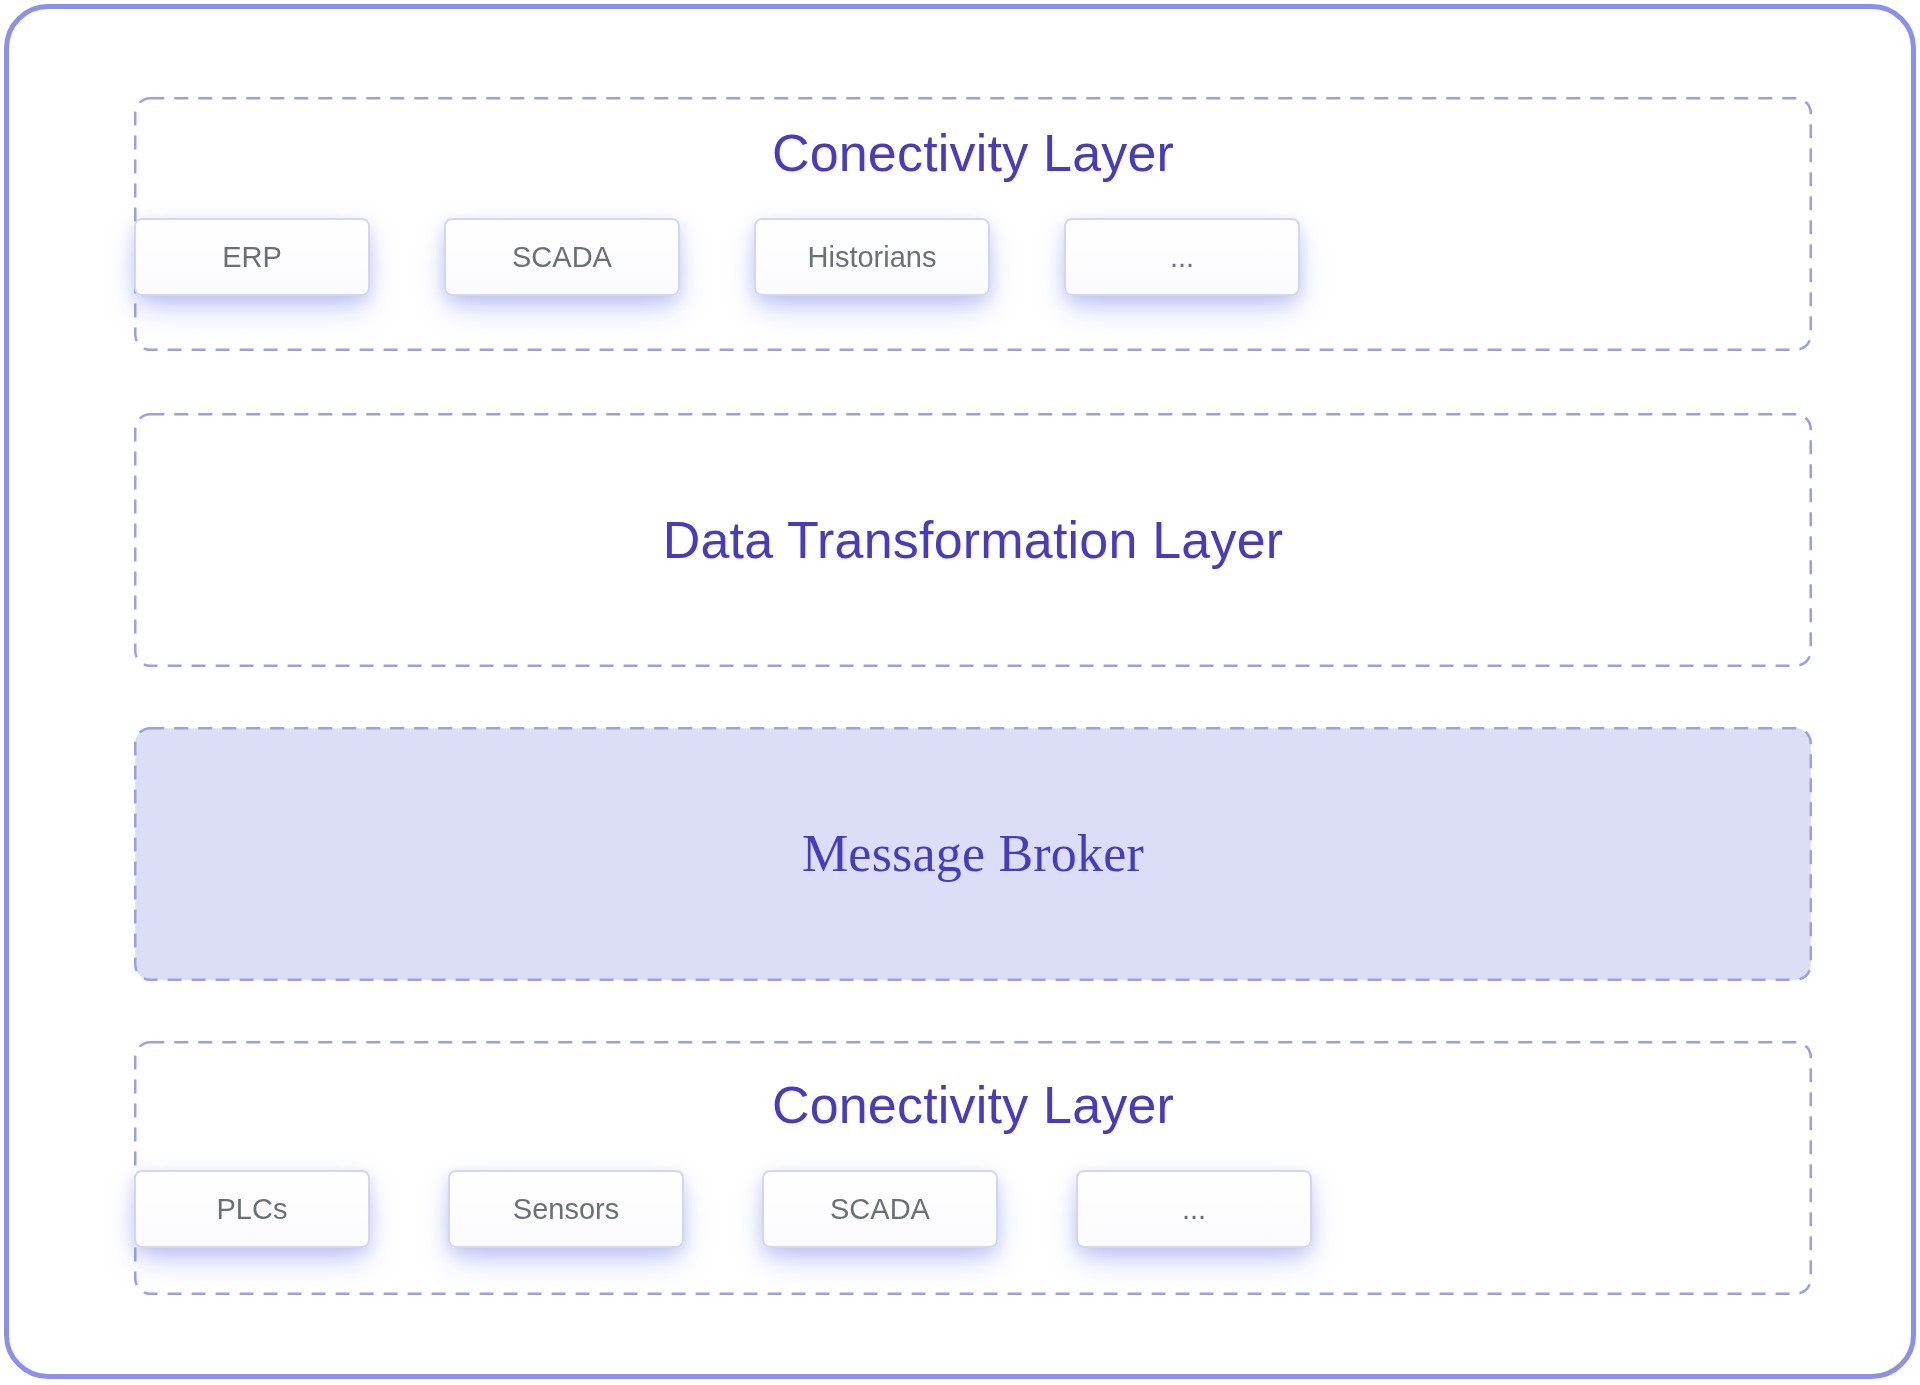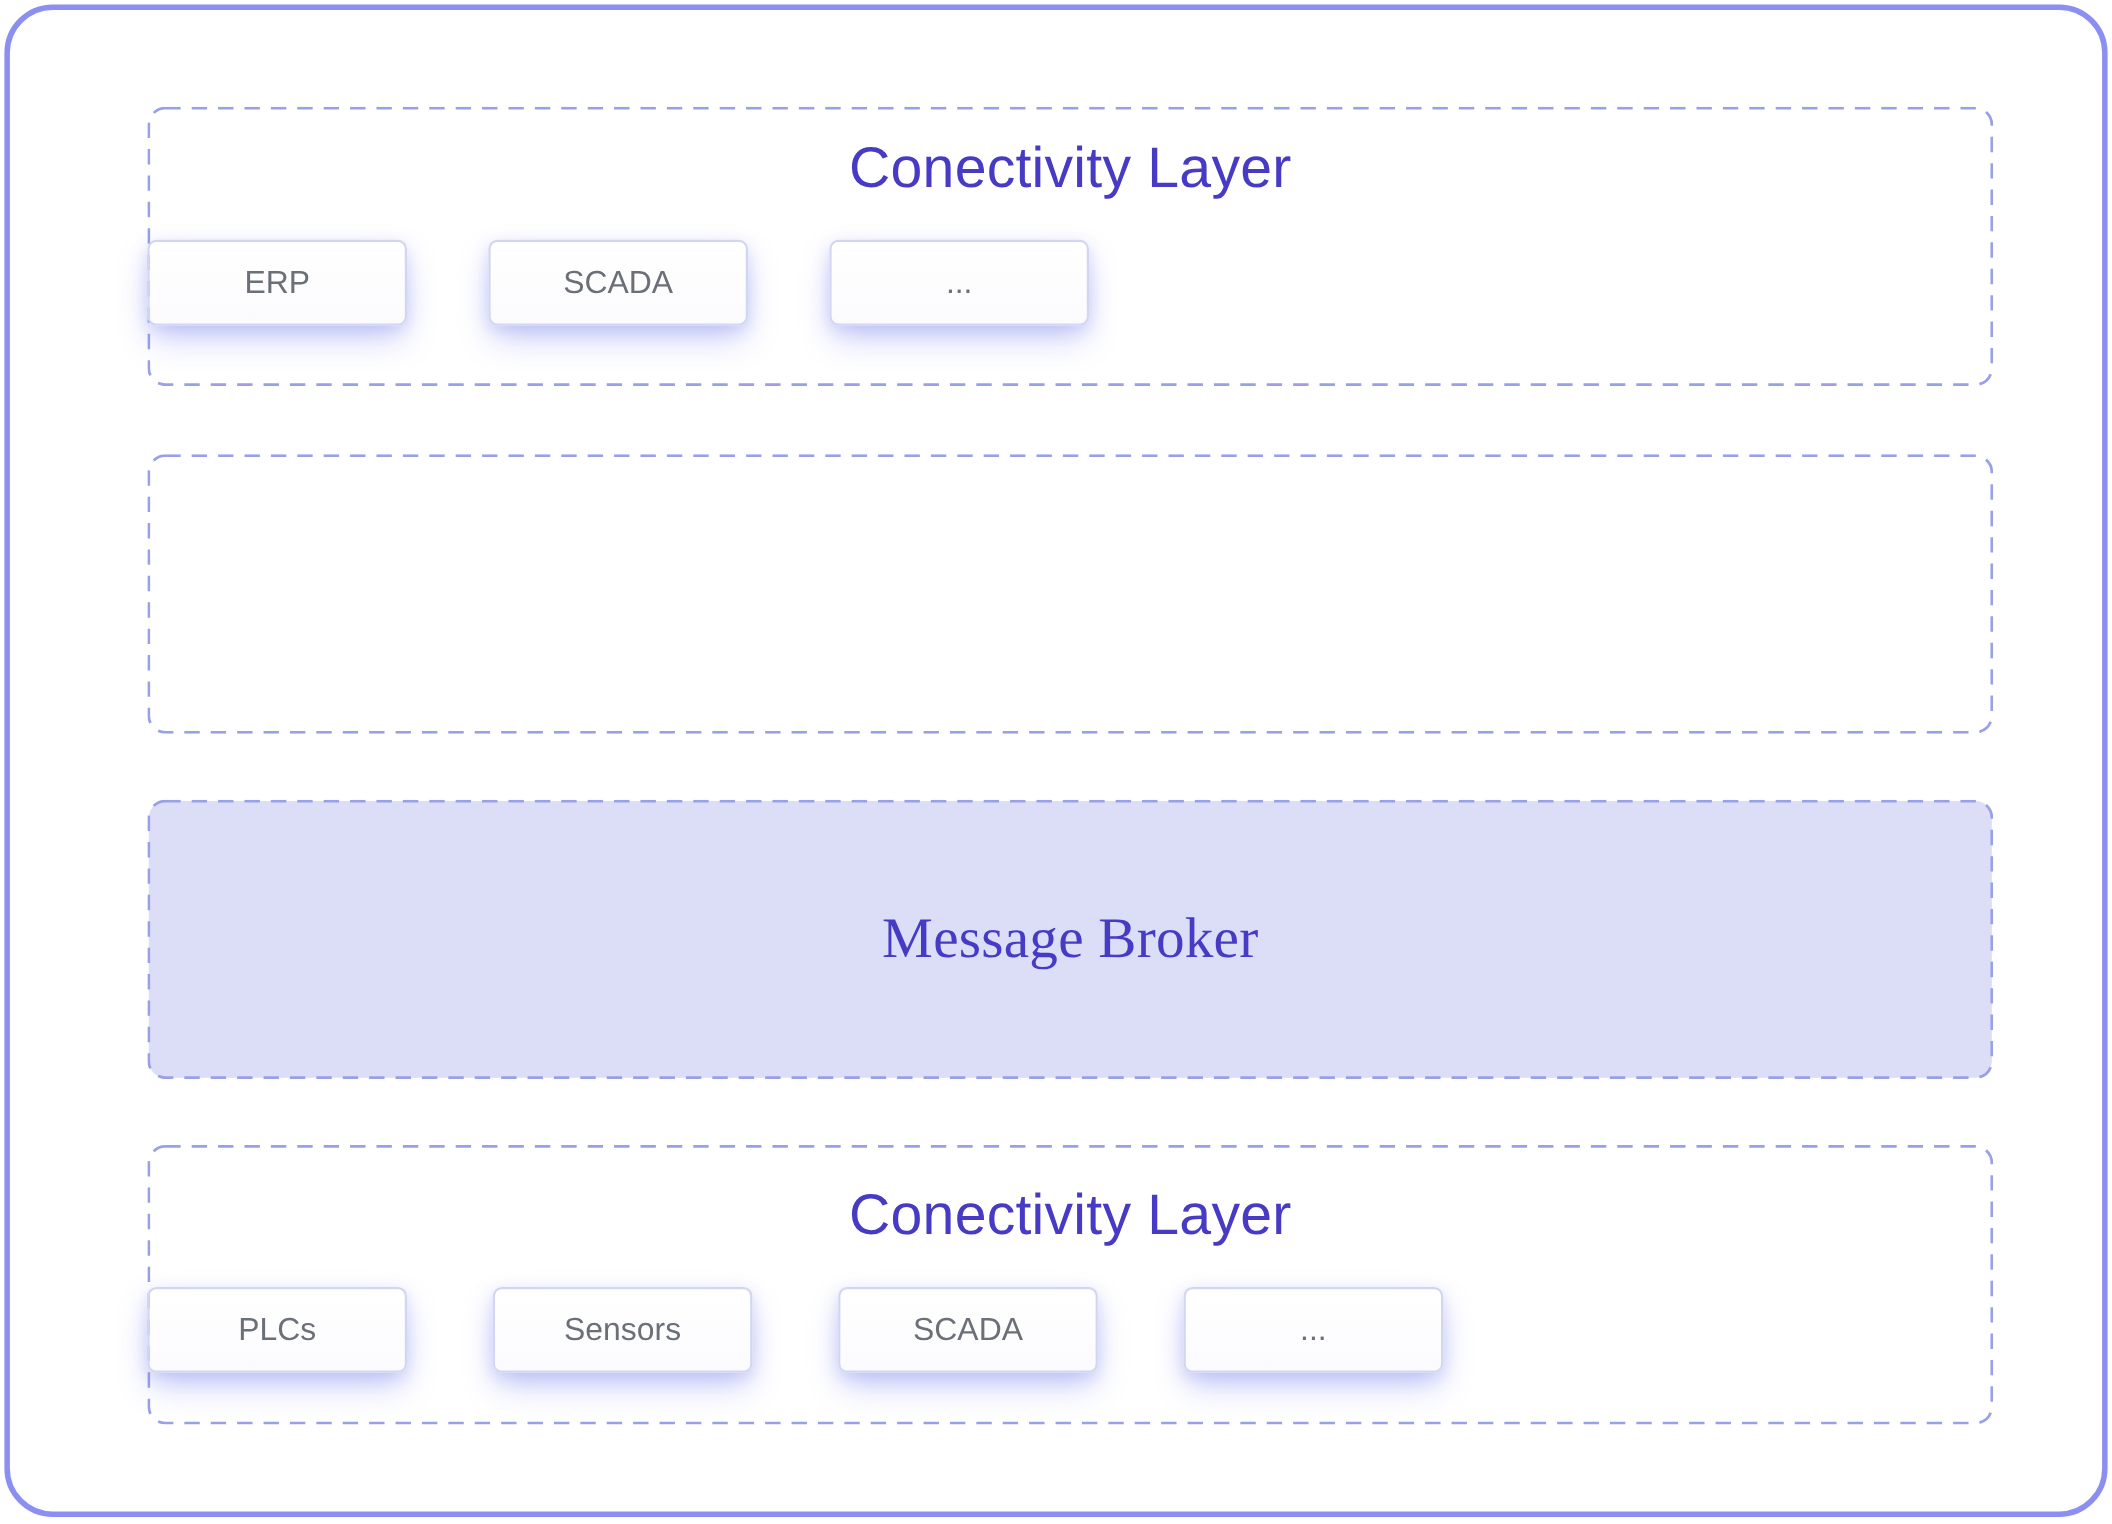--- a/index.html
+++ b/index.html
@@ -107,28 +107,30 @@
 <div class="frame">
 
   <section class="layer" id="layer-top">
     <svg class="dash-rect" width="1678" height="254" viewBox="0 0 1678 254">
       <rect class="dash-stroke" x="1.25" y="1.25" width="1675.5" height="251.5" rx="15"></rect>
     </svg>
     <div class="layer-title">Conectivity Layer</div>
     <div class="items-row">
       <div class="item-box">ERP</div>
       <div class="item-box">SCADA</div>
+      <div class="item-box">Historians</div>
       <div class="item-box">...</div>
     </div>
   </section>
 
   <section class="layer center-title" id="layer-transform">
     <svg class="dash-rect" width="1678" height="254" viewBox="0 0 1678 254">
       <rect class="dash-stroke" x="1.25" y="1.25" width="1675.5" height="251.5" rx="15"></rect>
     </svg>
+    <div class="layer-title flex-center">Data Transformation Layer</div>
   </section>
 
   <section class="layer center-title" id="layer-broker">
     <svg class="dash-rect" width="1678" height="254" viewBox="0 0 1678 254">
       <rect class="broker-fill" x="1.25" y="1.25" width="1675.5" height="251.5" rx="15"></rect>
     </svg>
     <div class="layer-title flex-center" style="position:relative;">Message Broker</div>
   </section>
 
   <section class="layer" id="layer-bottom">

